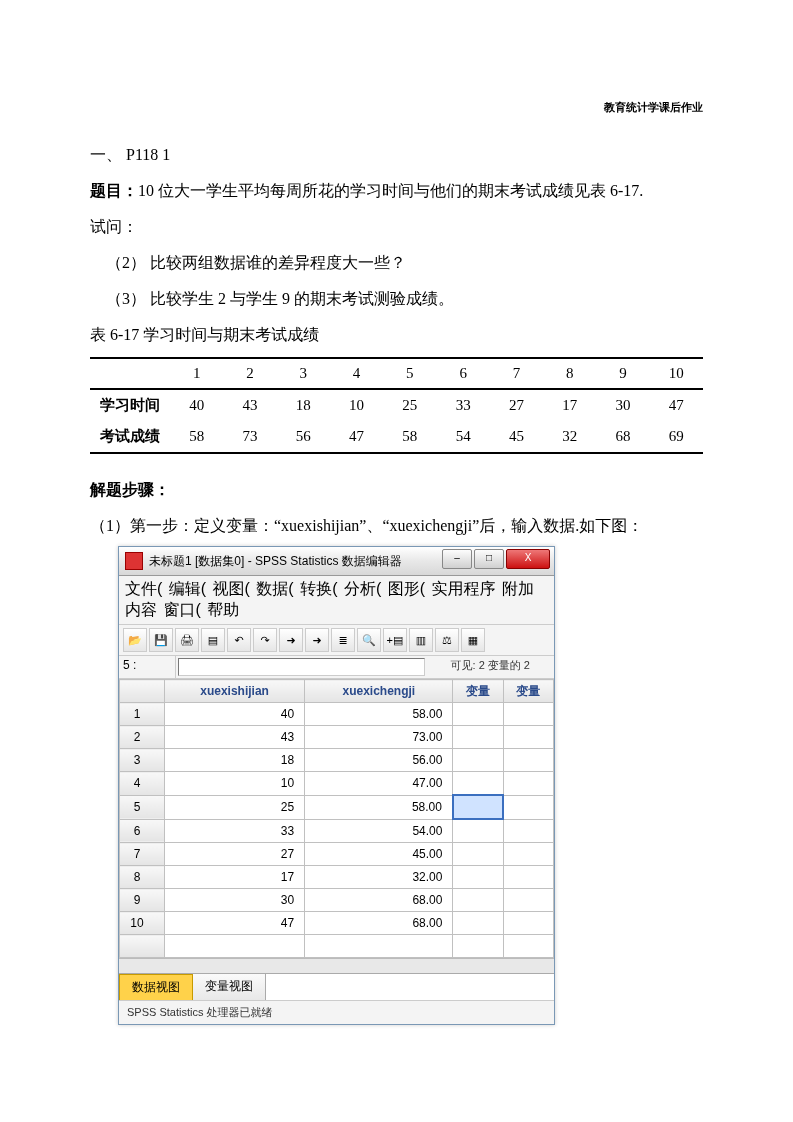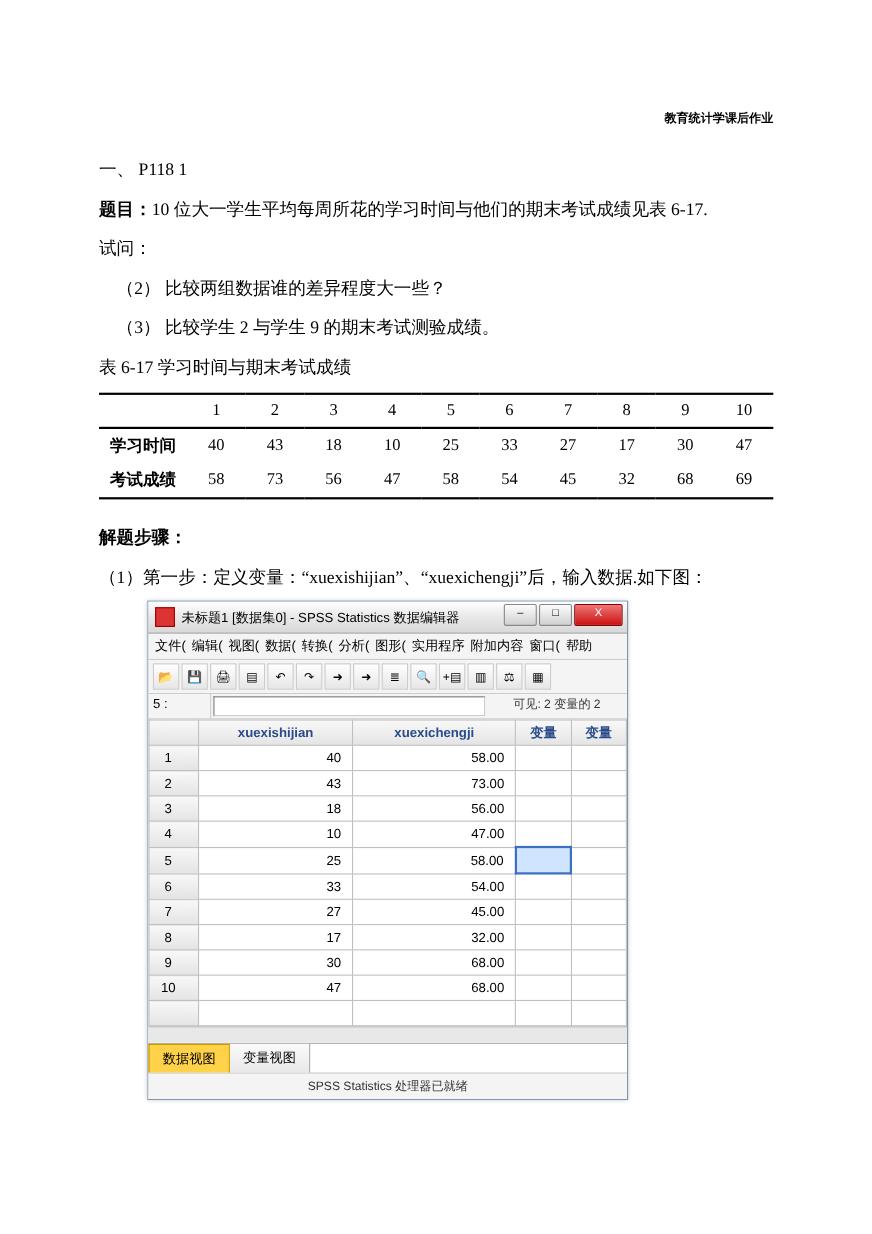--- a/index.html
+++ b/index.html
@@ -7,50 +7,50 @@
 .title{text-align:right;font-weight:bold;margin-bottom:24px;font-size:11px}
 .line{line-height:2.0;margin:4px 0}
 .indent{text-indent:1em}
 .bold{font-weight:bold}
 .data-table{border-collapse:collapse;width:100%;margin-top:6px;margin-bottom:20px}
 .data-table td,.data-table th{text-align:center;padding:6px 0;font-size:15px}
 .data-table .top-row td{border-top:2px solid #000}
 .data-table .mid-row td{border-top:2px solid #000}
 .data-table .bot-row td{border-bottom:2px solid #000}
 .data-table .rowlabel{font-weight:bold;text-align:center;width:80px}
-.screenshot-wrap{margin-left:44px}
+.screenshot-wrap{margin-left:28px}
 
 .spss-window{width:435px;border:1px solid #7a98b5;background:#fff;font-family:"Tahoma","SimSun",Arial,sans-serif;font-size:11px;box-shadow:0 0 4px rgba(0,0,0,.2)}
 .titlebar{height:28px;background:linear-gradient(#fff,#e8e8e8 50%,#d8d8d8);border-bottom:1px solid #999;display:flex;align-items:center;padding:0 6px;position:relative}
 .title-icon{width:16px;height:16px;background:#d33;border:1px solid #900;margin-right:6px}
 .title-text{color:#000;font-size:12px}
 .win-ctrls{position:absolute;right:4px;top:2px;display:flex;gap:2px}
 .win-btn{width:28px;height:18px;border:1px solid #888;background:linear-gradient(#fdfdfd,#d0d0d0);font-size:10px;text-align:center;line-height:16px;border-radius:2px}
 .win-close{background:linear-gradient(#e77,#c11);color:#fff;border-color:#800;width:42px}
-.menubar{background:#f4f4f4;padding:3px 6px;font-size:12px;border-bottom:1px solid #ccc}
+.menubar{background:#f4f4f4;padding:3px 6px;font-size:16px;border-bottom:1px solid #ccc}
 .menubar span{margin-right:2px}
 .toolbar{background:#f4f4f4;padding:3px 4px;border-bottom:1px solid #ccc;display:flex;gap:2px;flex-wrap:wrap}
 .tb-btn{width:22px;height:22px;border:1px solid #ccc;background:linear-gradient(#fff,#e6e6e6);display:flex;align-items:center;justify-content:center;font-size:11px}
 .cellbox{display:flex;border-bottom:1px solid #ccc;background:#f4f4f4}
 .cell-addr{width:48px;padding:2px 4px;font-size:12px;border-right:1px solid #ccc}
 .cell-val{flex:1;background:#fff;border:1px inset #ccc;margin:2px;height:16px}
 .cell-info{padding:2px 24px;font-size:11px;color:#333}
 .grid-area{background:#fff;position:relative}
 .grid{border-collapse:collapse;width:100%;font-size:12px}
 .grid th,.grid td{border:1px solid #c0c0c0;padding:0;height:22px}
 .grid th{background:linear-gradient(#f8f8f8,#e4e4e4);font-weight:bold;color:#2a4a8a}
 .grid td{text-align:right;padding-right:10px;background:#fff}
 .grid td.lead{background:linear-gradient(#f8f8f8,#e4e4e4);text-align:center;color:#000;font-weight:normal}
 .grid td.sel{background:#d0e3ff;border:2px solid #3b6fbf}
 .grid th.corner{width:44px}
 .scroll-hint{background:#e8e8e8;height:14px;border-top:1px solid #bbb}
 .bottom-tabs{display:flex;border-top:1px solid #aaa}
 .btab{padding:4px 12px;font-size:12px;border-right:1px solid #aaa;background:linear-gradient(#fafafa,#e8e8e8)}
 .btab.active{background:#ffd24a;font-weight:normal;border:1px solid #c79a00;border-bottom:none}
-.statusbar{background:#f4f4f4;border-top:1px solid #ccc;padding:4px 8px;font-size:11px;text-align:center;color:#333}
+.statusbar{background:#f4f4f4;border-top:1px solid #ccc;padding:4px 8px;font-size:11px;color:#333}
 </style>
 </head>
 <body>
 
 <div class="page">
   <div class="title">教育统计学课后作业</div>
   <div class="line">一、   P118   1</div>
   <div class="line">
     <span class="bold">题目：</span><span>10 位大一学生平均每周所花的学习时间与他们的期末考试成绩见表 6-17.</span>
   </div>

